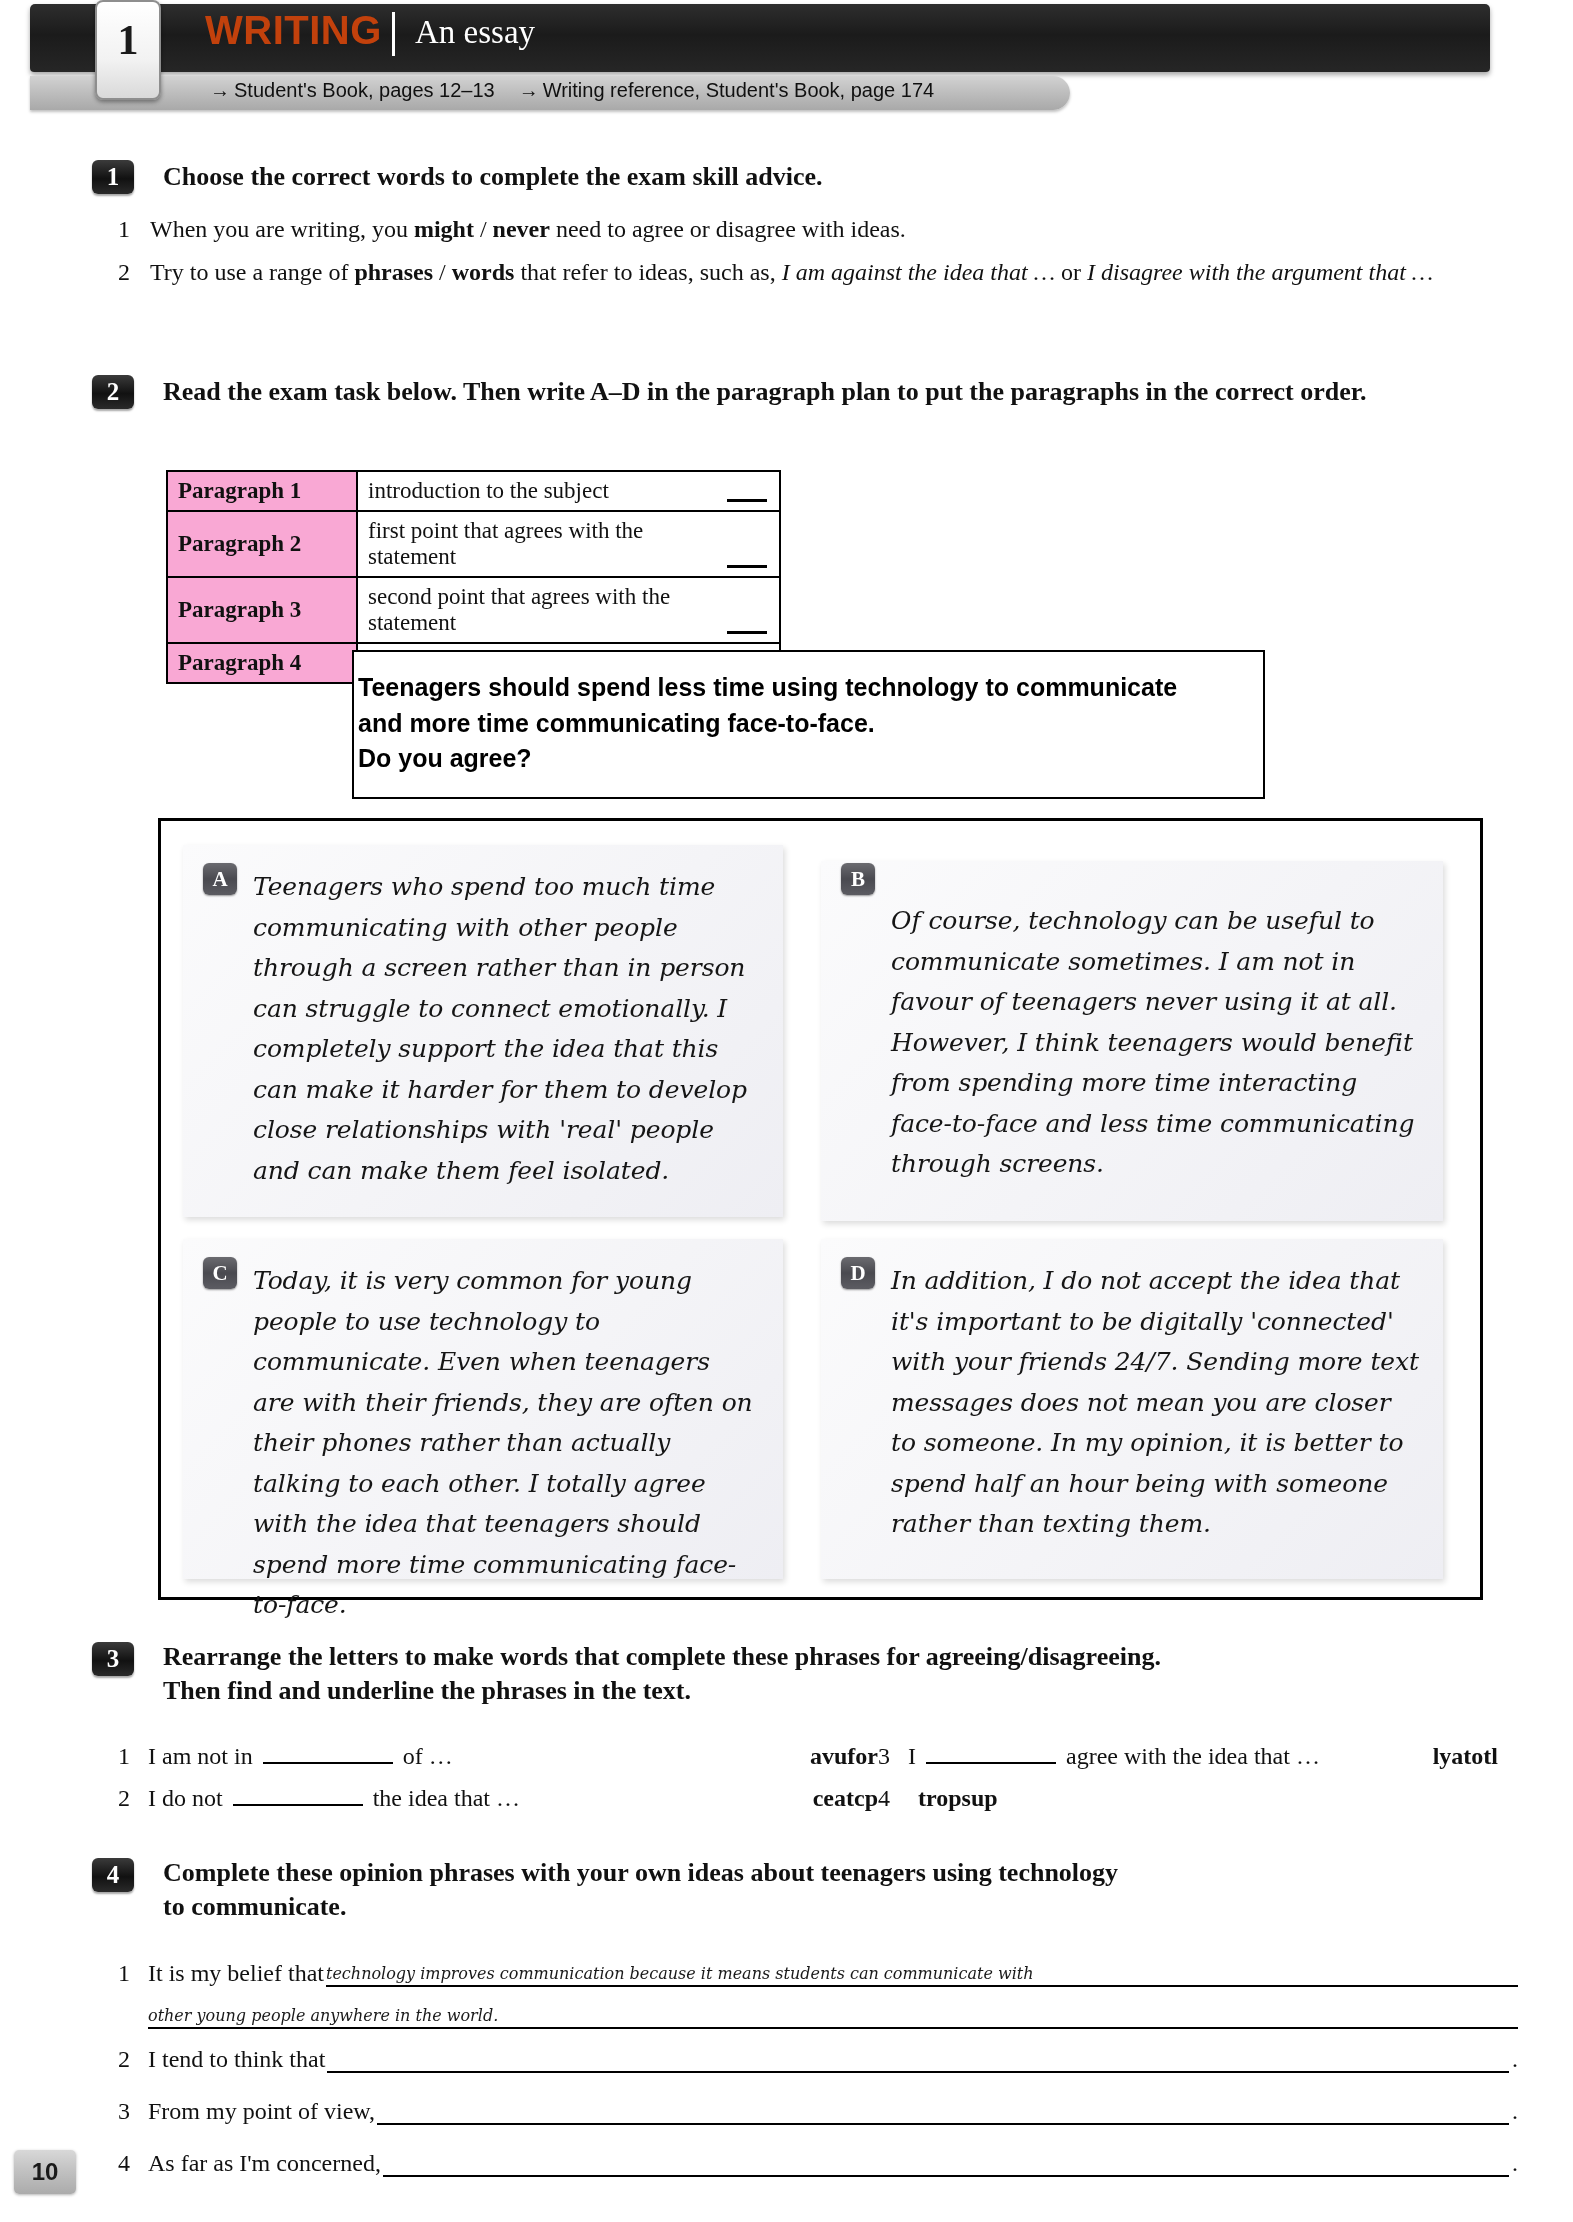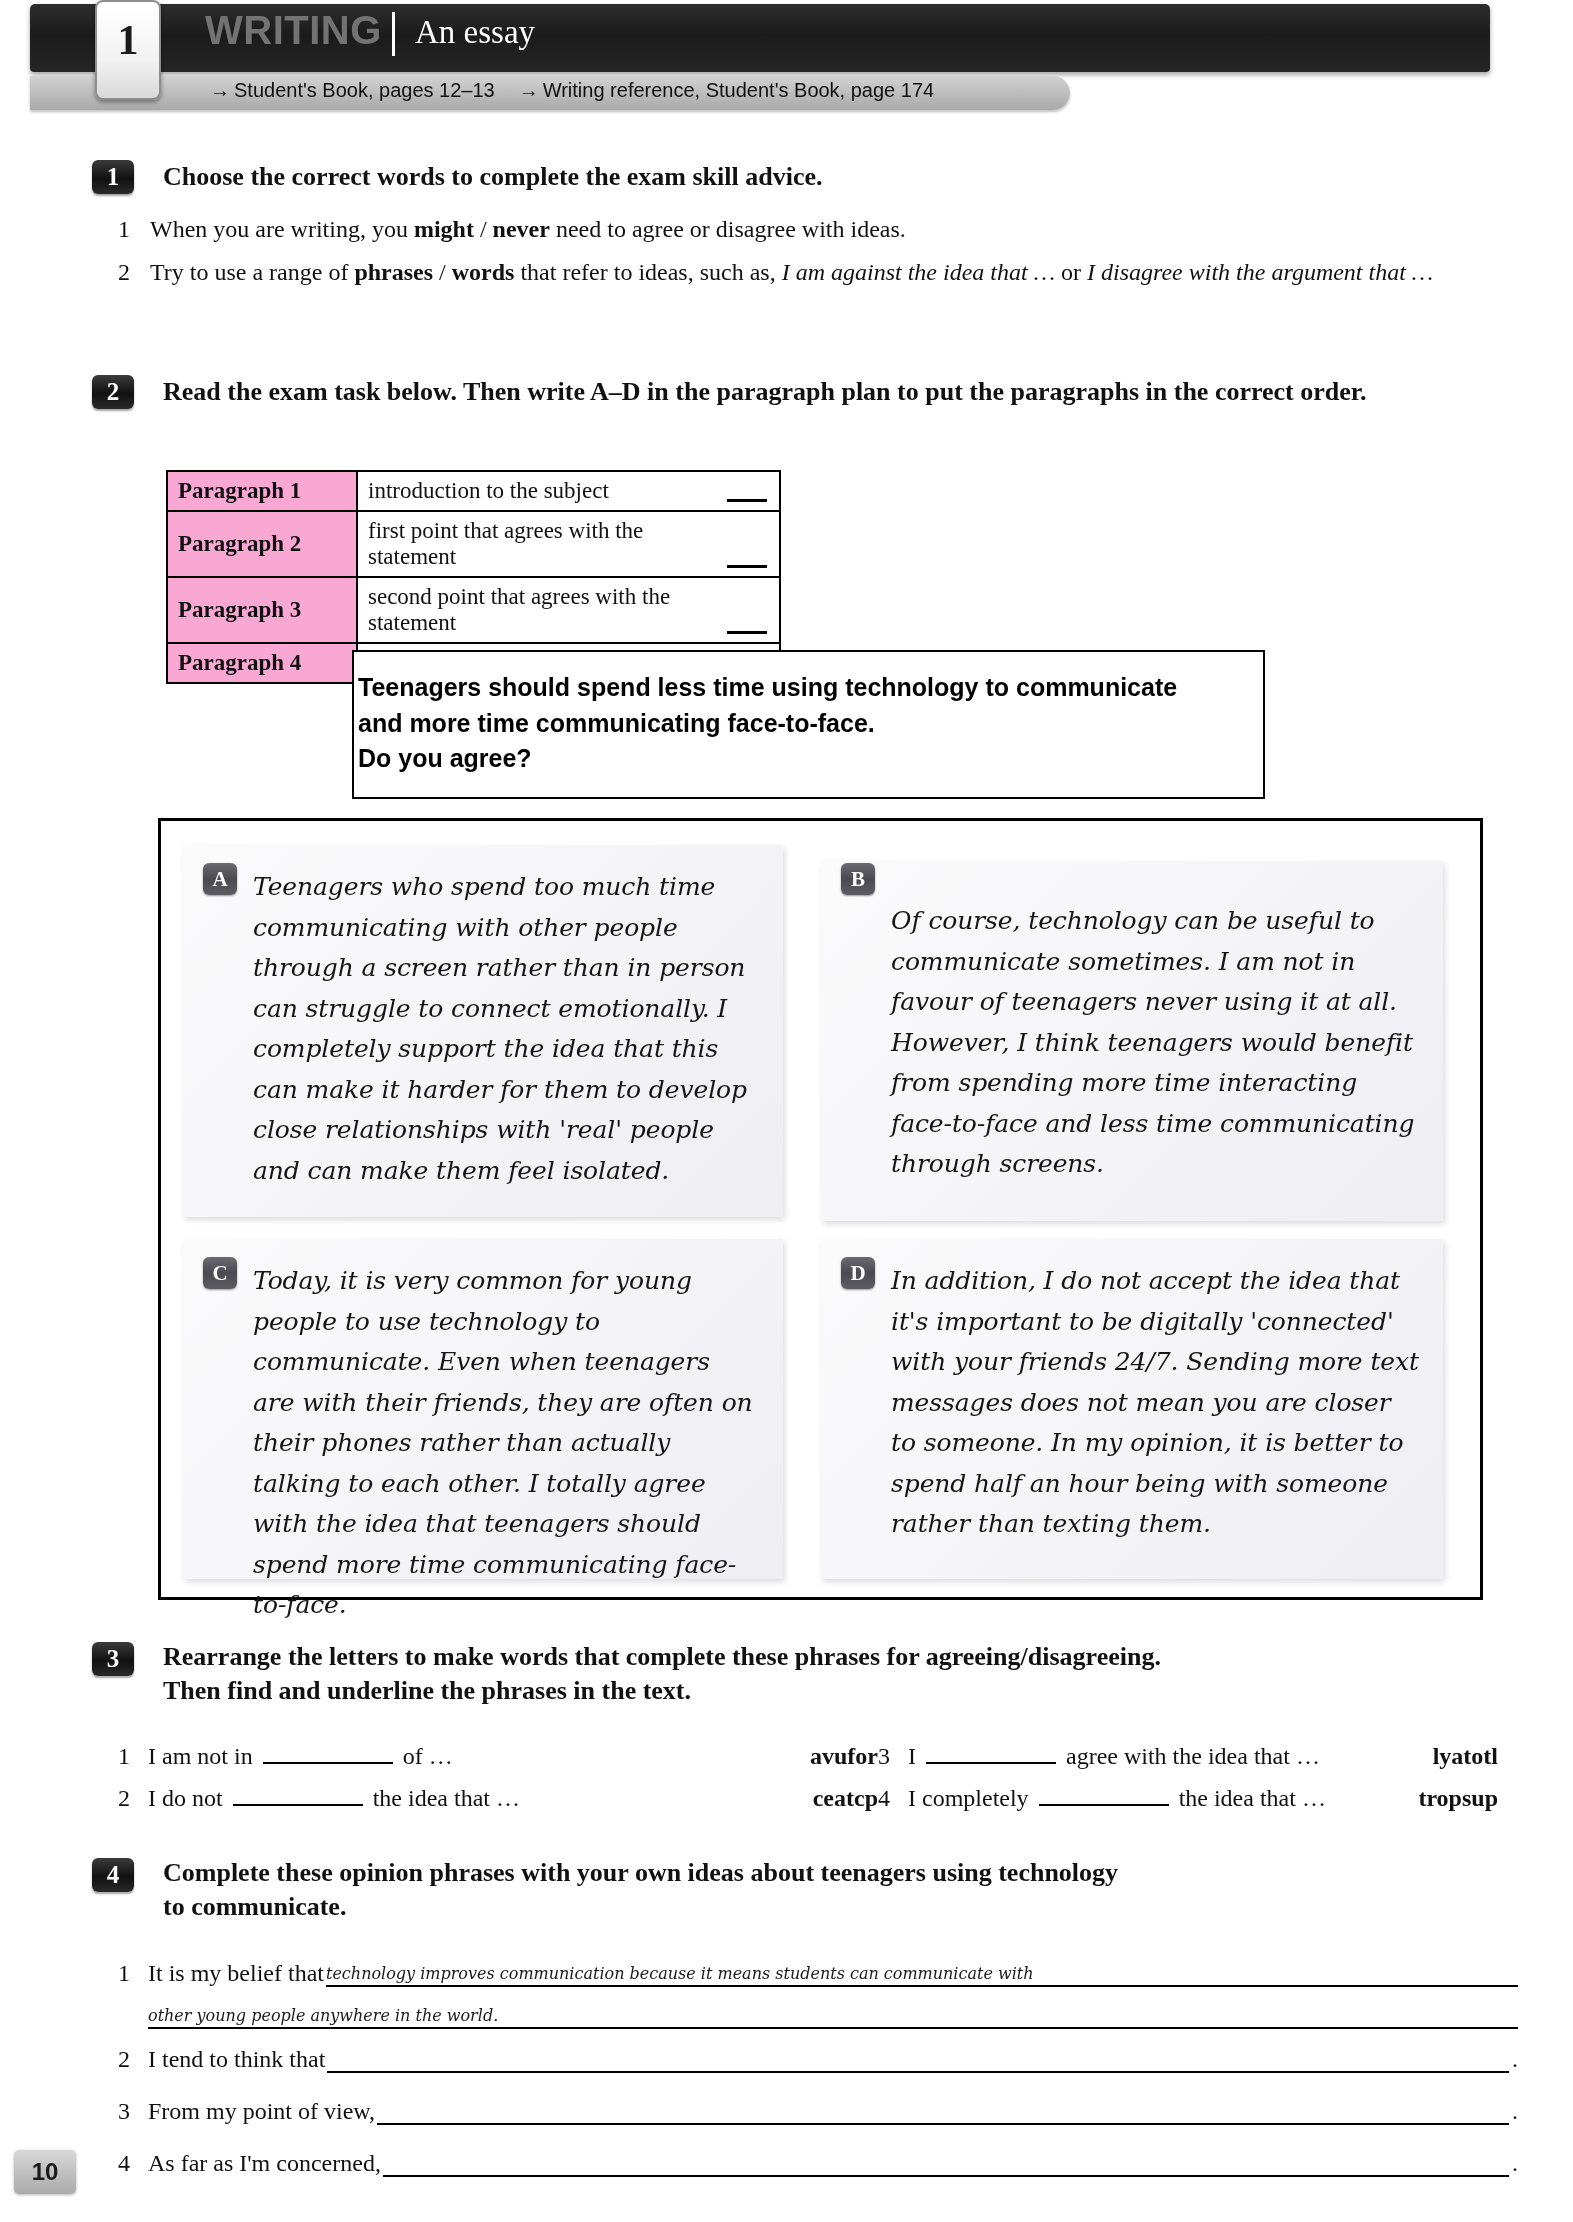--- a/index.html
+++ b/index.html
@@ -34,21 +34,21 @@
     box-shadow: 0 3px 5px rgba(0,0,0,0.35);
   }
   .header-title {
     position: absolute;
     left: 205px;
     top: 8px;
     font-family: "Liberation Sans", "DejaVu Sans", sans-serif;
     font-weight: bold;
     font-size: 40px;
     letter-spacing: 0.5px;
-    color: #737373;
+    color: #c2410c;
   }
   .header-divider {
     position: absolute;
     left: 392px;
     top: 12px;
     width: 3px;
     height: 44px;
     background: #ffffff;
   }
   .header-subtitle {
@@ -483,21 +483,20 @@
   </div>
 
   <div class="ex3-row">
     <div class="ex3-col left">
       <span class="ex3-n">2</span>
       <span class="ex3-phrase"><span>I do not </span><span class="blank-sm"></span><span> the idea that …</span></span>
       <span class="ex3-word" style="margin-left:40px;">ceatcp</span>
     </div>
     <div class="ex3-col right">
       <span class="ex3-n">4</span>
-      <span class="ex3-phrase"><span>I completely </span><span class="blank-sm"></span><span> the idea that …</span></span>
       <span class="ex3-word">tropsup</span>
     </div>
   </div>
 </div>
 
 <div class="ex" style="top:0;">
   <div class="ex-num" style="top:1858px;">
     <span>4</span>
   </div>
   <div class="ex-rubric" style="top:1856px; width:1300px;">

